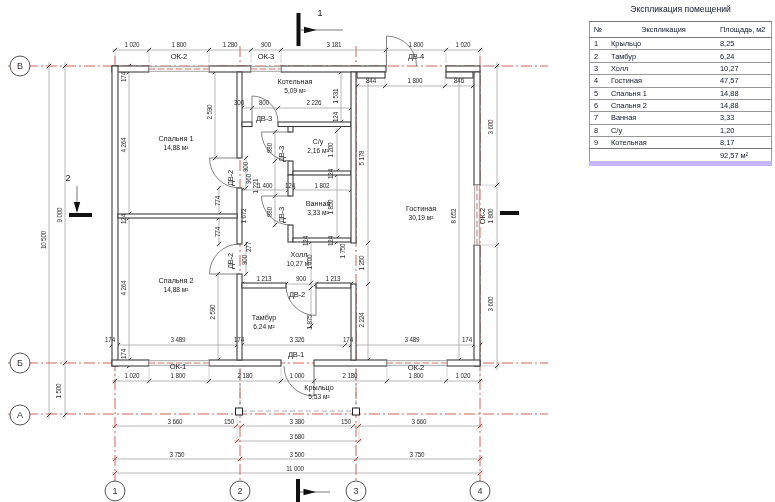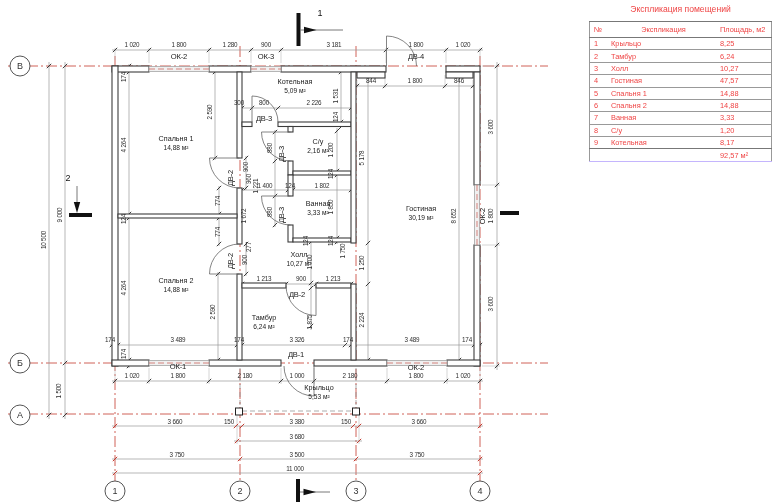--- a/index.html
+++ b/index.html
@@ -4,28 +4,28 @@
 <style>
   html,body{margin:0;padding:0;background:#fff;}
   body{width:775px;height:502px;position:relative;font-family:"Liberation Sans",sans-serif;overflow:hidden;}
   svg text{font-family:"Liberation Sans",sans-serif;fill:#2e2e2e;}
   .dim{font-size:6.3px;letter-spacing:-0.2px;}
   .opn{font-size:7.6px;fill:#1a1a1a;letter-spacing:-0.2px;}
   .rmn{font-size:7.2px;fill:#222;}
   .rma{font-size:6.6px;fill:#222;}
   .axt{font-size:9px;fill:#333;}
   .sct{font-size:9px;fill:#111;}
-  .schedule{position:absolute;left:589px;top:2px;width:183px;color:#ef4444;}
+  .schedule{position:absolute;left:589px;top:2px;width:183px;color:#0f172a;}
   .sch-title{text-align:center;font-size:8.6px;margin:2px 0 7px 0;}
   .schedule table{width:100%;border-collapse:collapse;font-size:7.4px;border-left:1px solid #999;border-right:1px solid #999;}
   .schedule th{font-weight:normal;border-top:1px solid #777;border-bottom:1px solid #777;padding:3px 2px;}
   .schedule td{padding:1.2px 2px;border-top:0.8px solid #999;}
   .schedule th:first-child,.schedule td:first-child{width:13px;text-align:left;padding-left:4px;}
   .schedule th:last-child,.schedule td:last-child{width:46px;text-align:left;padding-right:5px;}
-  .schedule tfoot td{border-top:1px solid #777;border-bottom:1px solid #c4b5fd;font-size:7.4px;}
+  .schedule tfoot td{border-top:1px solid #777;border-bottom:5px solid #c4b5fd;font-size:7.4px;}
 </style>
 </head>
 <body>
 
 <svg width="585" height="502" viewBox="0 0 585 502" style="position:absolute;left:0;top:0;">
 
   <g stroke="#c43a2f" stroke-width="0.8" stroke-dasharray="11 3 2 3" fill="none">
     <path d="M8 66H548"></path>
       <path d="M8 363H548"></path>
       <path d="M8 414H548"></path>

